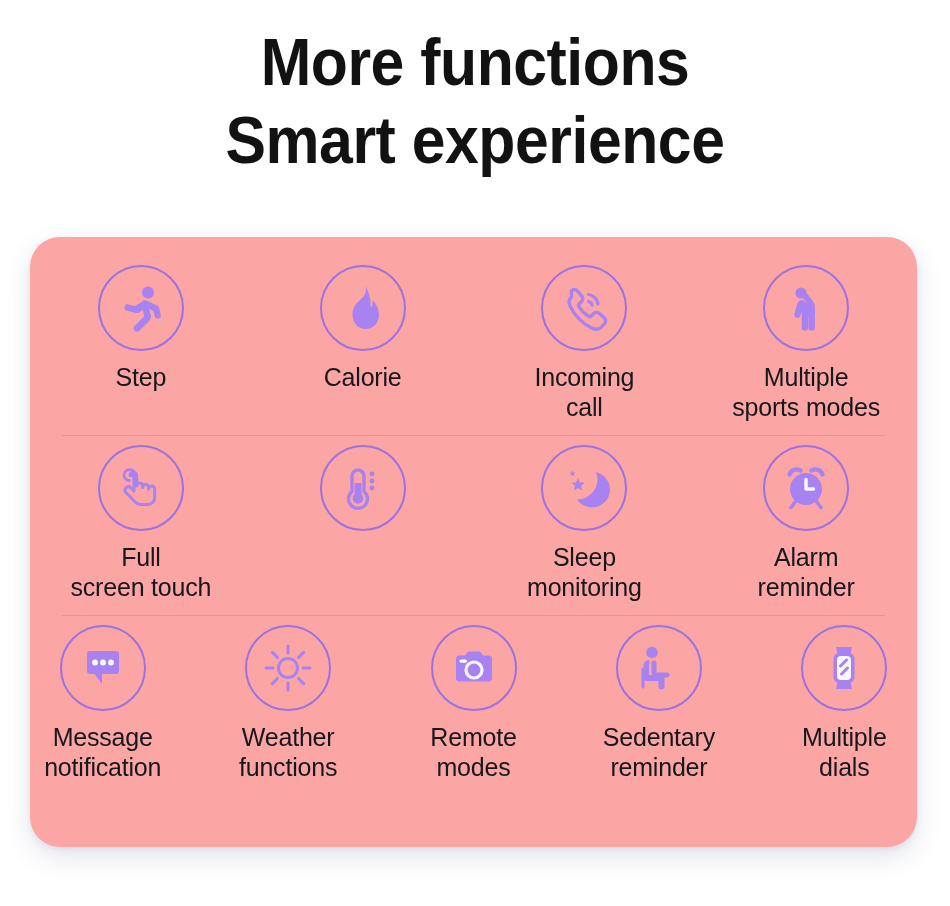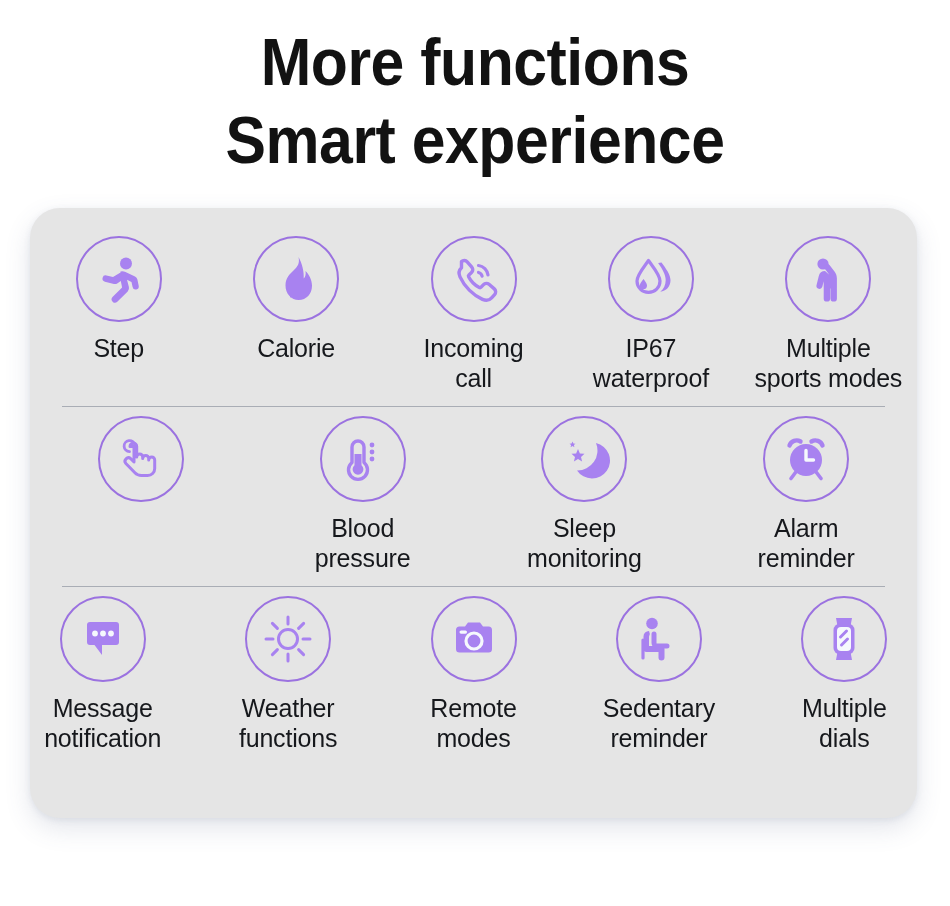--- a/index.html
+++ b/index.html
@@ -30,24 +30,24 @@
     letter-spacing: -0.5px;
     transform: scaleX(0.92);
     transform-origin: 50% 0;
   }
   .headline .line { display: block; white-space: nowrap; }
 
   
   .card {
     position: absolute;
     left: 30px;
-    top: 208px;
+    top: 237px;
     width: 887px;
     height: 610px;
-    background: #e5e5e5;
+    background: #fca5a5;
     border-radius: 30px;
     box-shadow: 0 10px 26px rgba(80, 95, 130, 0.16),
                 0 2px 6px rgba(80, 95, 130, 0.10);
     box-sizing: border-box;
     padding: 0;
   }
 
   .grid { position: relative; width: 100%; height: 100%; }
 
   .row {
@@ -144,31 +144,20 @@
           <svg width="54" height="54" viewBox="0 0 54 54">
             <path d="M14.5 9.5 a4 4 0 0 1 5.7 0.3 l4.6 5.3 a4 4 0 0 1 -0.3 5.5 l-2.6 2.4 a1.5 1.5 0 0 0 -0.3 1.8 c1.1 2.2 2.6 4.3 4.5 6.2 c1.9 1.9 4 3.4 6.2 4.5 a1.5 1.5 0 0 0 1.8 -0.3 l2.4 -2.6 a4 4 0 0 1 5.5 -0.3 l5.3 4.6 a4 4 0 0 1 0.3 5.7 l-3 3.3 c-2.2 2.4 -5.8 3 -9.1 1.5 c-4.8 -2.2 -9.3 -5.4 -13.2 -9.3 c-3.9 -3.9 -7.1 -8.4 -9.3 -13.2 c-1.5 -3.3 -0.9 -6.9 1.5 -9.1 z" fill="none" stroke="#a882f0" stroke-width="3.4" stroke-linejoin="round"></path>
             <path d="M31.5 13.5 a11 11 0 0 1 9.5 9.5" fill="none" stroke="#a882f0" stroke-width="3.2" stroke-linecap="round"></path>
             <path d="M31.5 20.5 a5 5 0 0 1 3.6 3.6" fill="none" stroke="#a882f0" stroke-width="3.2" stroke-linecap="round"></path>
           </svg>
         </div>
         <div class="label">Incoming
 call</div>
       </div>
 
-      <div class="cell">
-        <div class="circle">
-          <svg width="54" height="54" viewBox="0 0 54 54">
-            <path d="M37.5 10.5 c4.5 6.2 9 12.2 9 17.8 c0 6.2 -4.4 11 -10.2 11.5 c3.4 -2.8 5.4 -7 5.4 -11.9 c0 -5.4 -3.5 -11.2 -7.6 -17 z" fill="#a882f0"></path>
-            <path d="M24.5 8.5 C29.5 15.5 36 23 36 29 c0 6.4 -5.1 11.4 -11.5 11.4 S13 35.4 13 29 c0 -6 6.5 -13.5 11.5 -20.5 z" fill="none" stroke="#a882f0" stroke-width="3.2" stroke-linejoin="round"></path>
-            <path d="M19.5 27 c1.8 2.5 3.5 4.6 3.5 6.4 a3.6 3.6 0 0 1 -7.2 0 c0 -1.8 1.9 -3.9 3.7 -6.4 z" fill="#a882f0"></path>
-          </svg>
-        </div>
-        <div class="label">IP67
-waterproof</div>
-      </div>
 
       <div class="cell">
         <div class="circle">
           <svg width="54" height="54" viewBox="0 0 54 54">
             <circle cx="22" cy="12" r="5.6" fill="#a882f0"></circle>
             <path d="M24 19 a6.5 6.5 0 0 0 -6.2 5 l-2.3 9.3 a3 3 0 0 0 5.8 1.5 l1.4 -5.6 l0 17.2 a3.2 3.2 0 0 0 6.4 0 l0 -10 l0.4 0 l0 10 a3.2 3.2 0 0 0 6.4 0 l0 -20 c0 -2.6 -1 -5 -2.4 -6.8 l-4.6 -6.2 a3 3 0 0 0 -4.9 3.5 l4.3 5.9 z" fill="#a882f0"></path>
           </svg>
         </div>
         <div class="label">Multiple
 sports modes</div>
@@ -177,35 +166,35 @@
 
     <div class="row row-1">
 
       <div class="cell">
         <div class="circle">
           <svg width="54" height="54" viewBox="0 0 54 54">
             <path d="M21 13 a5.5 5.5 0 1 0 -5.5 6.6" fill="none" stroke="#a882f0" stroke-width="2.8" stroke-linecap="round"></path>
             <path d="M20 14.5 l0 15.5 l-3.3 -3.3 a3.4 3.4 0 0 0 -4.8 4.8 l9 9.3 a9 9 0 0 0 6.4 2.7 l6.4 0 a7 7 0 0 0 7 -7 l0 -8.5 a3 3 0 0 0 -6 0 l0 -1.5 a3 3 0 0 0 -6 0 l0 -1.5 a3 3 0 0 0 -6 0 l0 -10.5 a3.3 3.3 0 0 0 -6.7 0 z" fill="none" stroke="#a882f0" stroke-width="3" stroke-linejoin="round" stroke-linecap="round"></path>
           </svg>
         </div>
+        <div class="label">Full
+screen touch</div>
       </div>
 
 
       <div class="cell">
         <div class="circle">
           <svg width="54" height="54" viewBox="0 0 54 54">
             <path d="M22 9 a6 6 0 0 1 6 6 l0 15.5 a9.5 9.5 0 1 1 -12 0 l0 -15.5 a6 6 0 0 1 6 -6 z" fill="none" stroke="#a882f0" stroke-width="3.4" stroke-linejoin="round"></path>
             <path d="M18.5 22 l7 0 l0 11.2 a5.4 5.4 0 1 1 -7 0 z" fill="#a882f0"></path>
             <circle cx="36" cy="13" r="2.4" fill="#a882f0"></circle>
             <circle cx="36" cy="20" r="2.4" fill="#a882f0"></circle>
             <circle cx="36" cy="27" r="2.4" fill="#a882f0"></circle>
           </svg>
         </div>
-        <div class="label">Blood
-pressure</div>
       </div>
 
       <div class="cell">
         <div class="circle">
           <svg width="54" height="54" viewBox="0 0 54 54">
             <path d="M39 11 a18 18 0 1 1 -19 27.5 a20 20 0 0 0 19 -27.5 z" fill="#a882f0"></path>
             <path d="M21 17 l1.9 4.4 l4.6 0.4 l-3.5 3.1 l1.1 4.6 l-4.1 -2.5 l-4.1 2.5 l1.1 -4.6 l-3.5 -3.1 l4.6 -0.4 z" fill="#a882f0"></path>
             <path d="M15.5 9.5 l0.9 2 l2.1 0.2 l-1.6 1.4 l0.5 2.1 l-1.9 -1.2 l-1.9 1.2 l0.5 -2.1 l-1.6 -1.4 l2.1 -0.2 z" fill="#a882f0"></path>
           </svg>
         </div>

